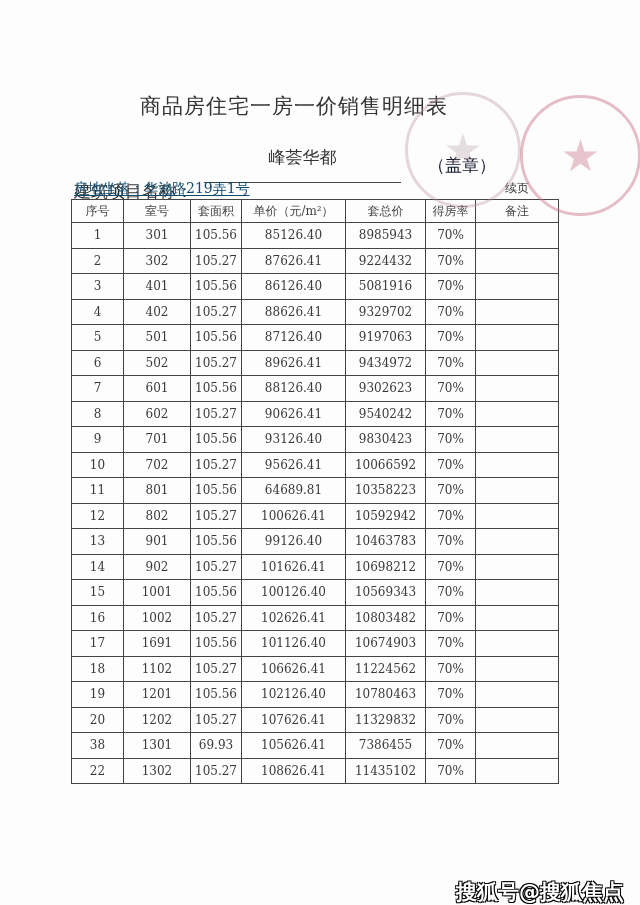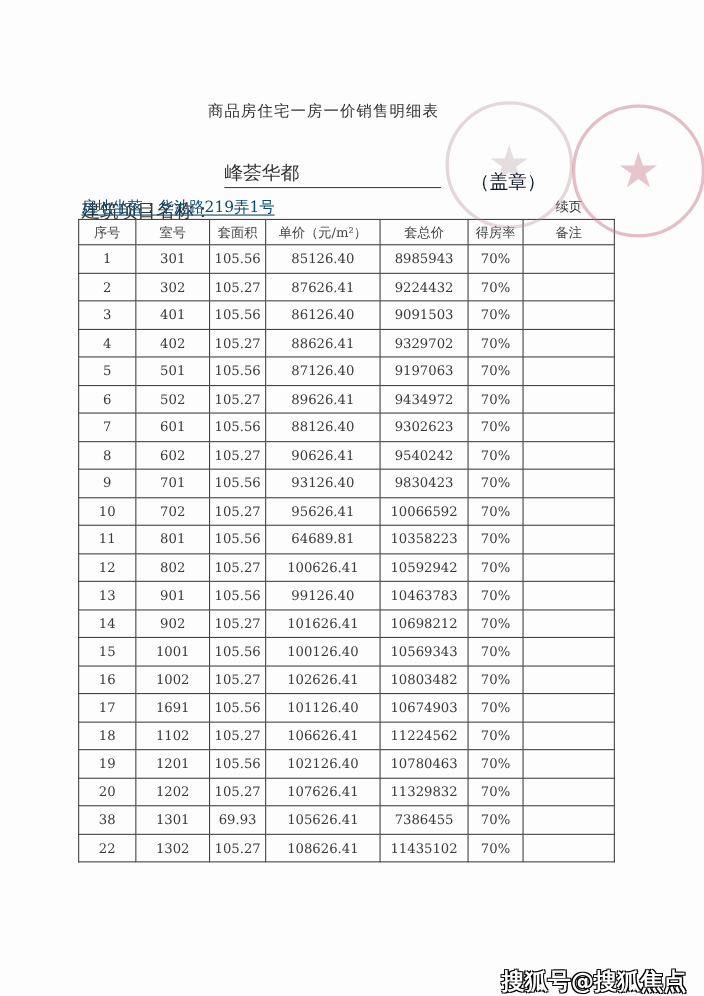--- a/index.html
+++ b/index.html
@@ -4,27 +4,27 @@
 <style>
   html, body { margin: 0; padding: 0; }
   body {
     width: 640px; height: 905px; position: relative; overflow: hidden;
     background: #fdfdfd;
     font-family: "DejaVu Serif", "Liberation Serif", serif;
     color: #2b2b2b;
   }
   .title {
     position: absolute; left: 0; width: 588px; top: 92px;
-    text-align: center; font-size: 14px; letter-spacing: 1px; color: #333;
+    text-align: center; font-size: 21px; letter-spacing: 1px; color: #333;
   }
   .project-row { position: absolute; left: 74px; top: 146px; font-size: 17px; color: #333; }
   .project-label { display: inline-block; margin-top: 34px; }
   .project-value {
     position: absolute; left: 130px; top: 0; width: 197px;
-    border-bottom: 1px solid #444; text-align: left; padding-bottom: 1px;
+    border-bottom: 1px solid #444; text-align: center; padding-bottom: 13px;
   }
   .seal-note { position: absolute; left: 428px; top: 154px; font-size: 17px; color: #0f172a; }
   .address-row {
     position: absolute; left: 74px; top: 180px; font-size: 14px; color: #0c4a6e;
     text-decoration: underline; text-underline-offset: 2px;
   }
   .continued { position: absolute; left: 505px; top: 180px; font-size: 12px; color: #333; }
 
   table.sales {
     position: absolute; left: 71px; top: 199px;
@@ -109,21 +109,21 @@
         <td>87626.41</td>
         <td>9224432</td>
         <td>70%</td>
         <td></td>
       </tr>
       <tr>
         <td>3</td>
         <td>401</td>
         <td>105.56</td>
         <td>86126.40</td>
-        <td>9091503</td>
+        <td>5081916</td>
         <td>70%</td>
         <td></td>
       </tr>
       <tr>
         <td>4</td>
         <td>402</td>
         <td>105.27</td>
         <td>88626.41</td>
         <td>9329702</td>
         <td>70%</td>

